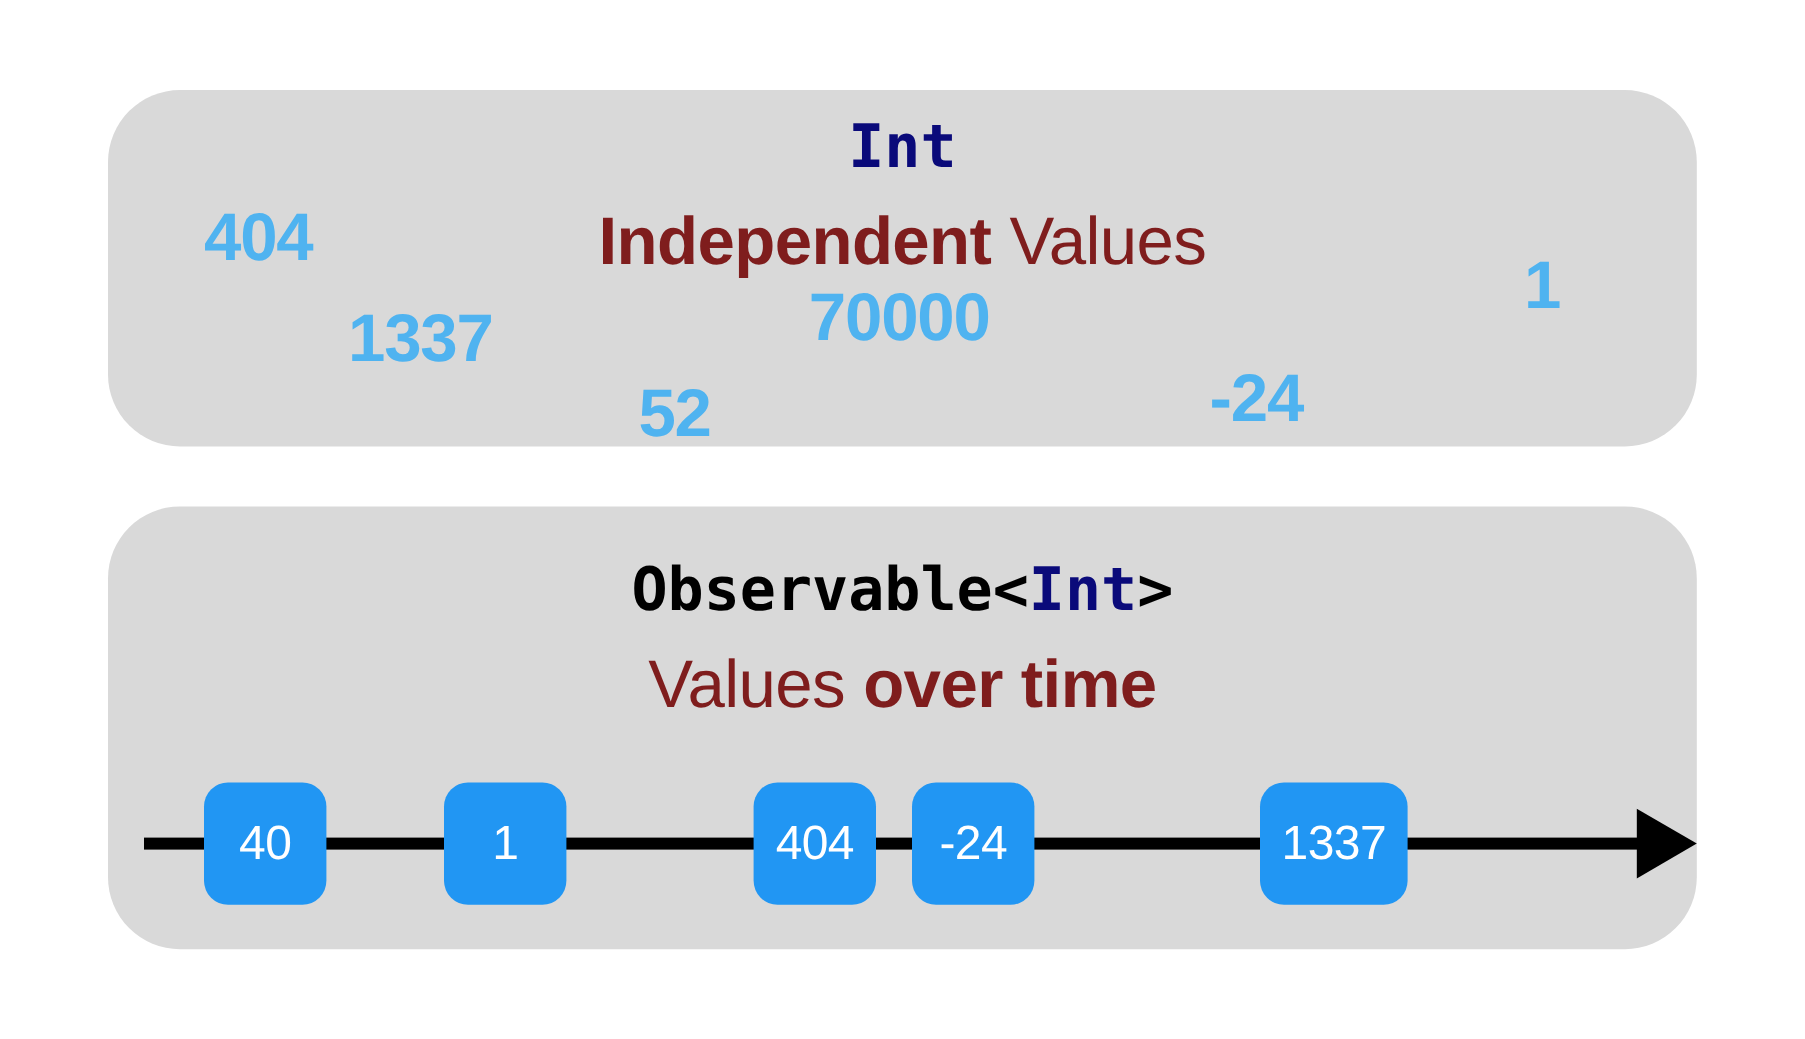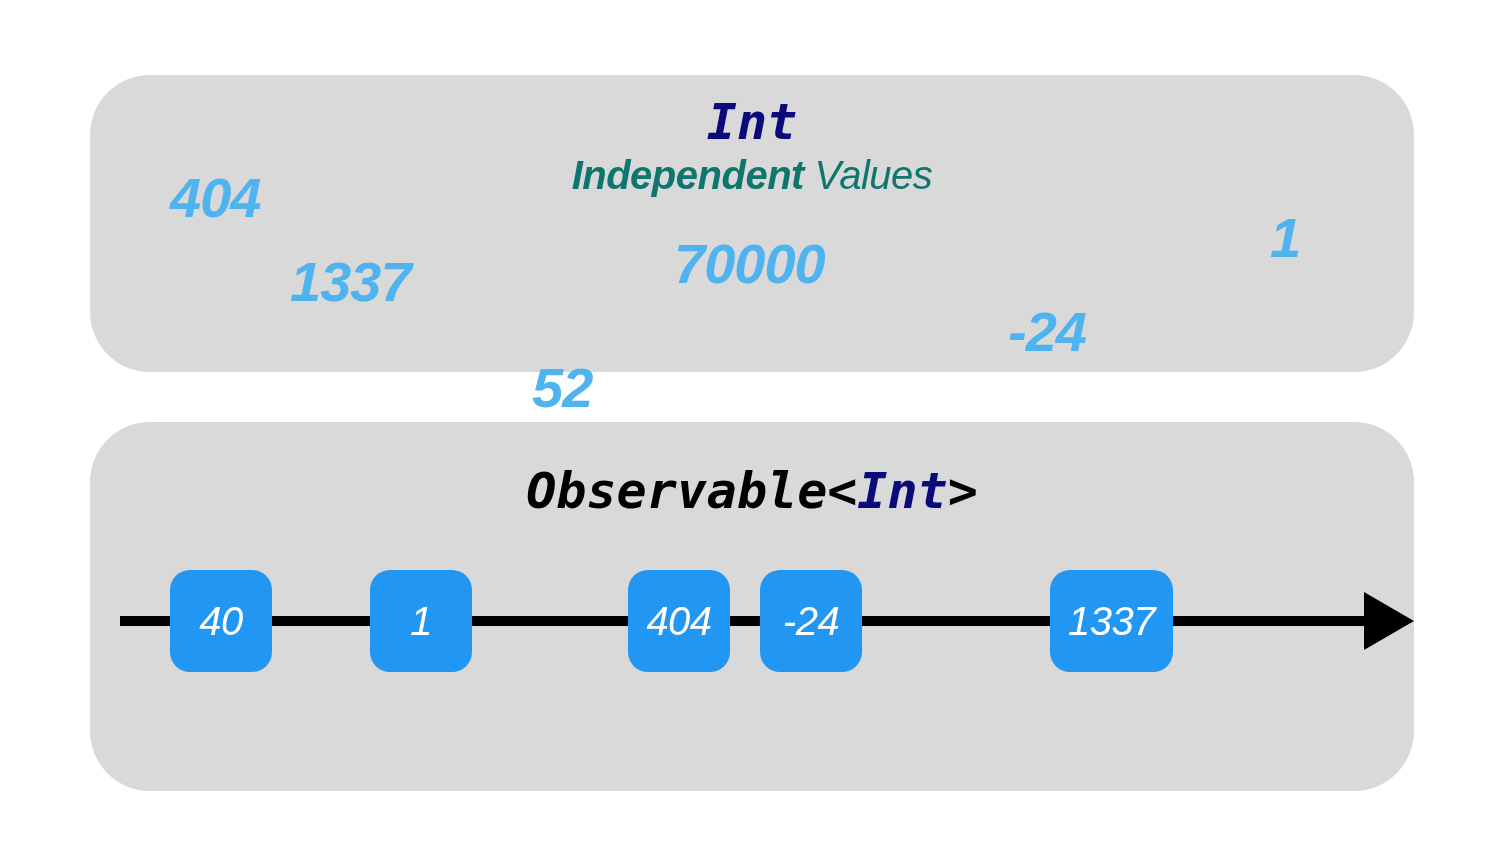--- a/index.html
+++ b/index.html
@@ -1,19 +1,18 @@
 <!DOCTYPE html>
 <html><head>
   <meta charset="utf-8">
   <style>
     * {
       margin: 0;
       padding: 0;
       box-sizing: border-box;
-      font-style: italic;
     }
     body {
       width: 1504px;
       height: 866px;
       background: #ffffff;
       font-family: -apple-system, BlinkMacSystemFont, "Helvetica Neue", Helvetica, Arial, sans-serif;
       display: flex;
       flex-direction: column;
       align-items: center;
       padding: 75px 90px;
@@ -39,24 +38,24 @@
     .title-mono {
       font-family: "SF Mono", "Menlo", "Consolas", monospace;
       font-weight: 700;
       font-size: 50px;
       color: #000000;
     }
     .title-mono .navy {
       color: #0a0a7a;
     }
     .subtitle {
-      font-size: 40px;
+      font-size: 56px;
       font-weight: 400;
-      color: #0f766e;
-      margin-top: 2px;
+      color: #7f1d1d;
+      margin-top: 17px;
       letter-spacing: -0.5px;
     }
     .subtitle .bold {
       font-weight: 700;
     }
     .scatter-val {
       position: absolute;
       font-weight: 700;
       font-size: 56px;
       color: #4fb3f0;
@@ -111,31 +110,34 @@
     <div class="title-mono">
       <span class="navy">Int</span>
     </div>
     <div class="subtitle">
       <span class="bold">Independent</span><span> Values</span>
     </div>
   </div>
   <div id="scatter-area">
       <div class="scatter-val" style="left: 80px; top: 90px;">404</div>
       <div class="scatter-val" style="left: 200px; top: 174px;">1337</div>
-      <div class="scatter-val" style="left: 442px; top: 236px; margin-top: 44px;">52</div>
+      <div class="scatter-val" style="left: 442px; top: 236px;">52</div>
       <div class="scatter-val" style="left: 584px; top: 156px; text-align: right;">70000</div>
       <div class="scatter-val" style="left: 918px; top: 224px;">-24</div>
       <div class="scatter-val" style="left: 1180px; top: 130px;">1</div>
     </div>
 </div>
 
 <div class="panel panel-bottom">
   <div class="title-row">
     <div class="title-mono">
       <span>Observable&lt;</span><span class="navy">Int</span><span>&gt;</span>
+    </div>
+    <div class="subtitle">
+      <span>Values </span><span class="bold">over time</span>
     </div>
   </div>
   <div class="timeline-container">
     <div class="arrow-line"></div>
     <div class="arrow-head"></div>
     <div id="marble-area">
         <div class="marble" style="left: 80px;">40</div>
         <div class="marble" style="left: 280px;">1</div>
         <div class="marble" style="left: 538px;">404</div>
         <div class="marble" style="left: 670px;">-24</div>

